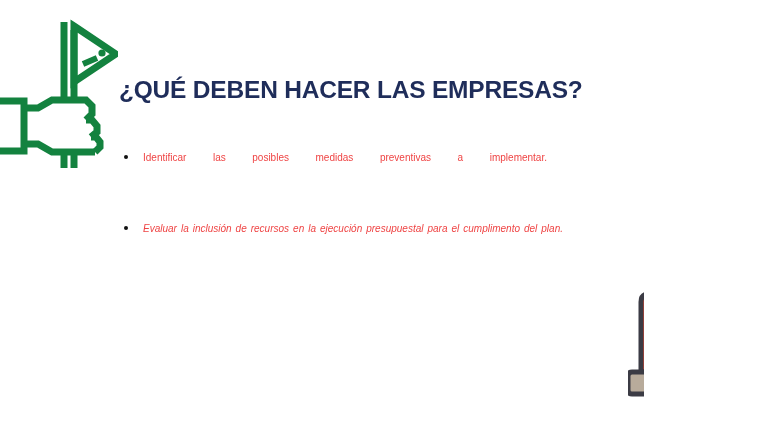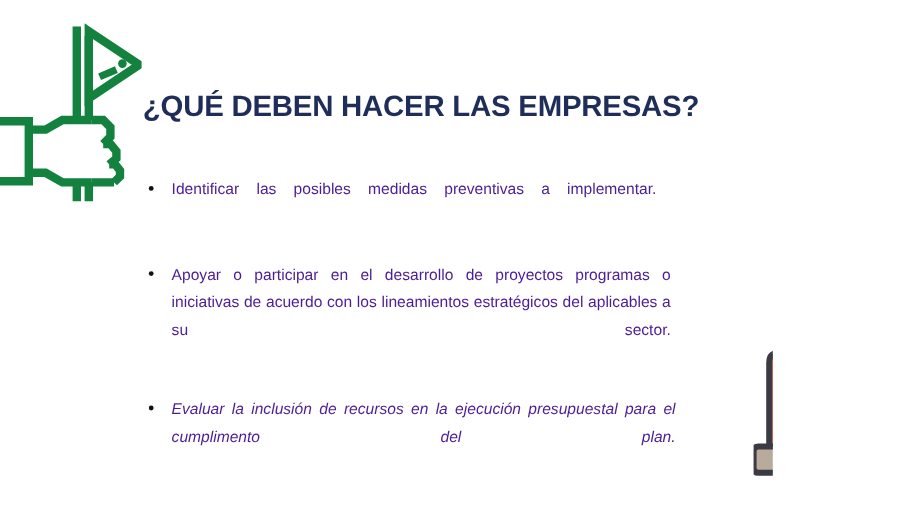--- a/index.html
+++ b/index.html
@@ -52,22 +52,22 @@
   #bullet-list {
     position: absolute;
     left: 122px;
     top: 146px;
     width: 416px;
   }
   .bullet-item {
     position: relative;
     padding-left: 21px;
     margin-bottom: 18px;
-    color: #4c1d95;
-    font-size: 13px;
+    color: #ef4444;
+    font-size: 10px;
     line-height: 23px;
     text-align: justify;
     text-justify: inter-word;
   }
   .bullet-item:last-child { margin-bottom: 0; font-style: italic; }
   .bullet-dot {
     position: absolute;
     left: 2px;
     top: 9px;
     width: 4px;
@@ -138,24 +138,20 @@
 
   <div id="page-title">¿QUÉ DEBEN HACER LAS EMPRESAS?</div>
 
   <div id="bullet-list">
 
     <div class="bullet-item" id="bullet-0">
       <span class="bullet-dot"></span>
       <span class="bullet-text">Identificar las posibles medidas preventivas a implementar.</span>
     </div>
 
-    <div class="bullet-item" id="bullet-1">
-      <span class="bullet-dot"></span>
-      <span class="bullet-text">Apoyar o participar en el desarrollo de proyectos programas o iniciativas de acuerdo con los lineamientos  estratégicos del aplicables a su sector.</span>
-    </div>
 
     <div class="bullet-item" id="bullet-2">
       <span class="bullet-dot"></span>
       <span class="bullet-text">Evaluar la inclusión de recursos en la ejecución presupuestal para el cumplimento del plan.</span>
     </div>
 
   </div>
 
   <div id="city-illustration">
     <svg width="140" height="140" viewBox="0 0 140 140" xmlns="http://www.w3.org/2000/svg">

